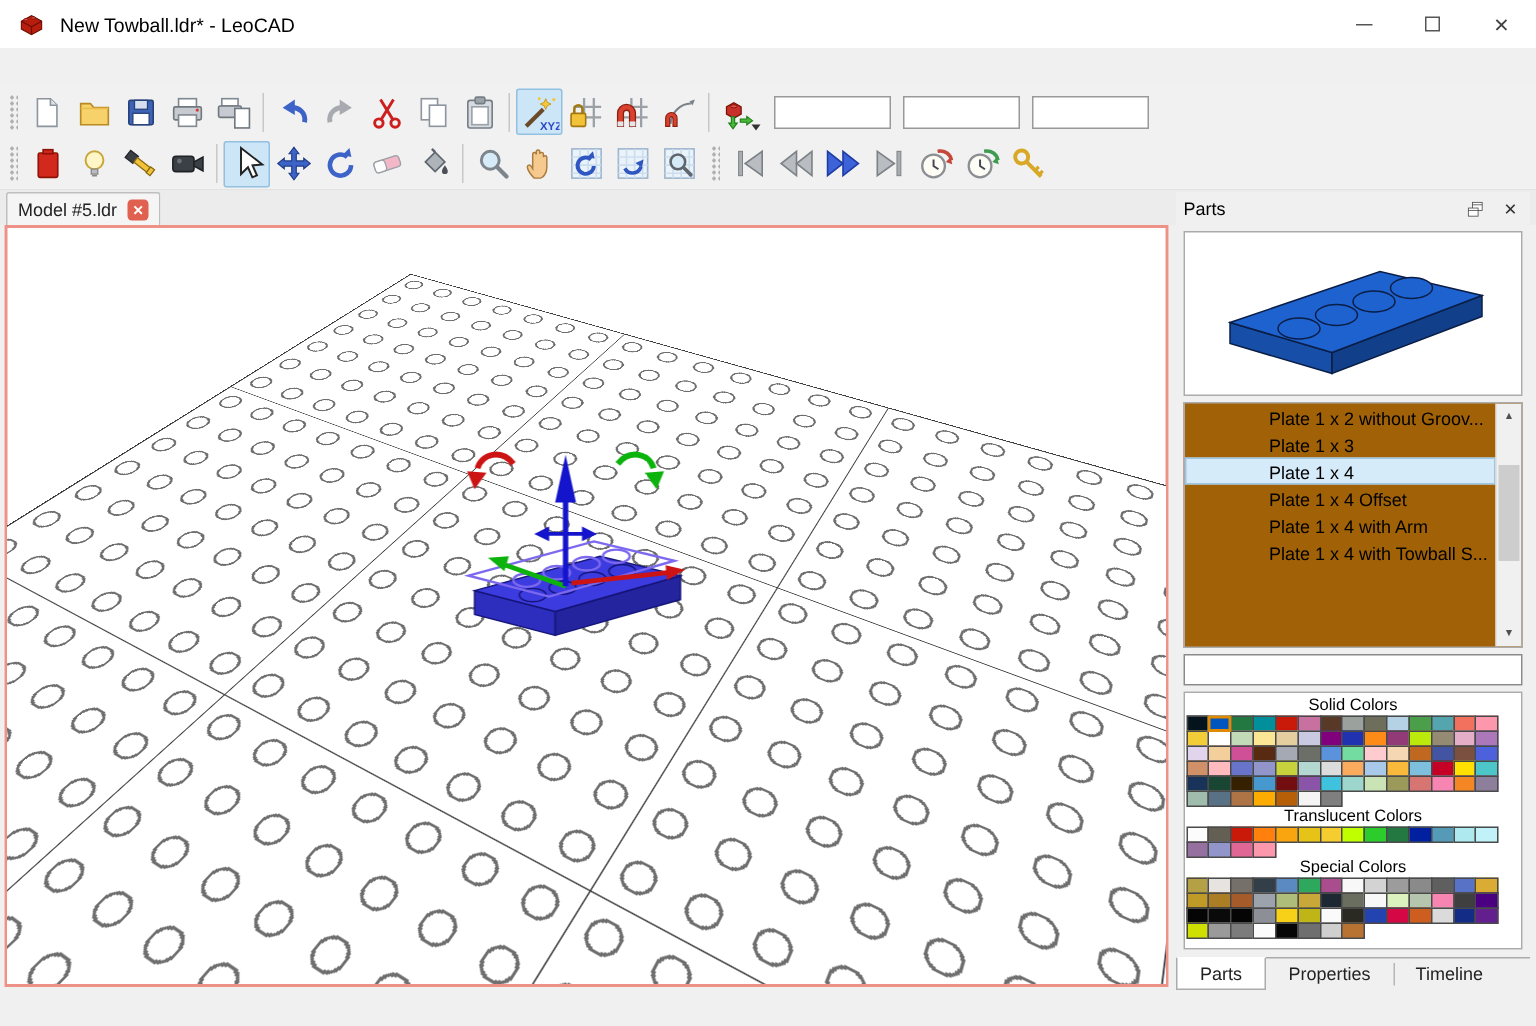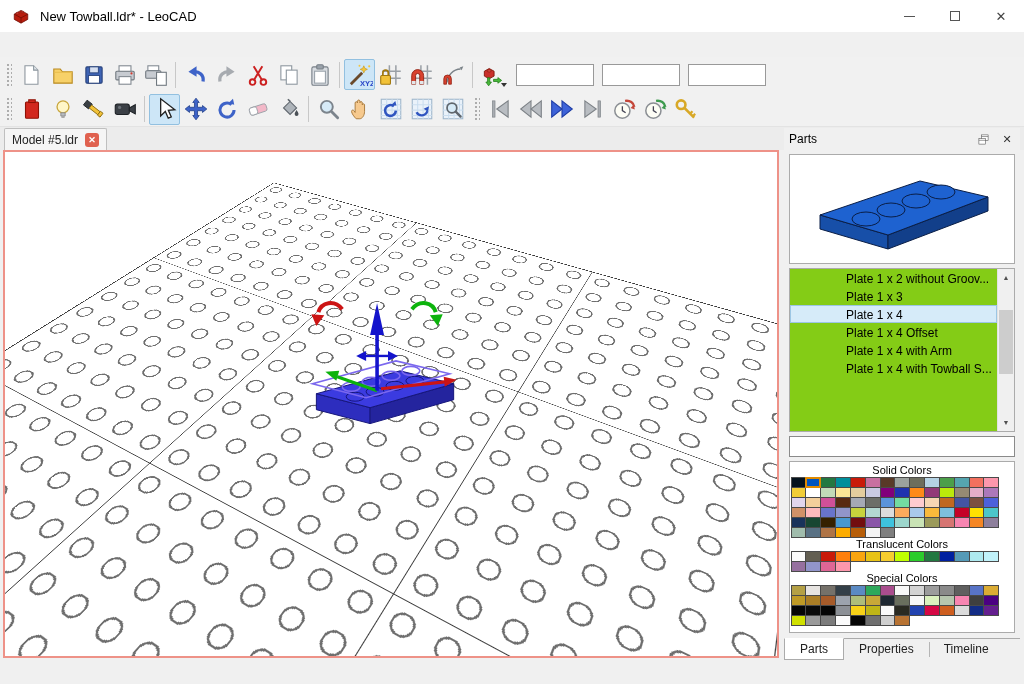--- a/index.html
+++ b/index.html
@@ -52,21 +52,21 @@
     transform:rotateX(62deg) rotateZ(30deg); }
   .vpoverlay { position:absolute; inset:0; }
 
   
   .dock { position:absolute; left:784px; top:128px; width:236px; height:532px; background:#f0f0f0; padding:0 5px; }
   .dockheader { height:22px; display:flex; align-items:center; }
   .dockheader .dtitle { font-size:12px; color:#000; }
   .dockicons { margin-left:auto; display:flex; gap:8px; align-items:center; }
   .dockicons .dbtn { width:16px; height:16px; display:flex; align-items:center; justify-content:center; color:#333; font-size:11px; }
   .previewbox { margin-top:4px; height:110px; background:#fff; border:1px solid #ababab; }
-  .partslist { margin-top:4px; height:164px; background:#84cc16; border:1px solid #ababab; position:relative; overflow:hidden; }
+  .partslist { margin-top:4px; height:164px; background:#a16207; border:1px solid #ababab; position:relative; overflow:hidden; }
   .plist-rows { position:absolute; left:0; top:0; right:17px; }
   .plist-row { height:18px; line-height:18px; padding-left:55px; font-size:12px; color:#000; white-space:nowrap; border:1px solid transparent; }
   .plist-row.selected { background:#d6ebf9; border-color:#9cc6e4; }
   .vscroll { position:absolute; right:0; top:0; bottom:0; width:17px; background:#f0f0f0; border-left:1px solid #e2e2e2; }
   .varrow { height:17px; display:flex; align-items:center; justify-content:center; font-size:7px; color:#505050; }
   .varrow.down { position:absolute; bottom:0; left:0; right:0; }
   .vthumb { position:absolute; left:1px; right:1px; top:41px; height:64px; background:#cdcdcd; }
   .filterbox { margin-top:4px; width:100%; height:21px; border:1px solid #8a8a8a; background:#fff; padding:0 4px; font-family:"Liberation Sans",sans-serif; font-size:12px; }
   .palette { margin-top:4px; height:172px; background:#fff; border:1px solid #ababab; padding:1px; overflow:hidden; }
   .palhdr { height:14px; line-height:14px; text-align:center; font-size:11px; color:#000; }

